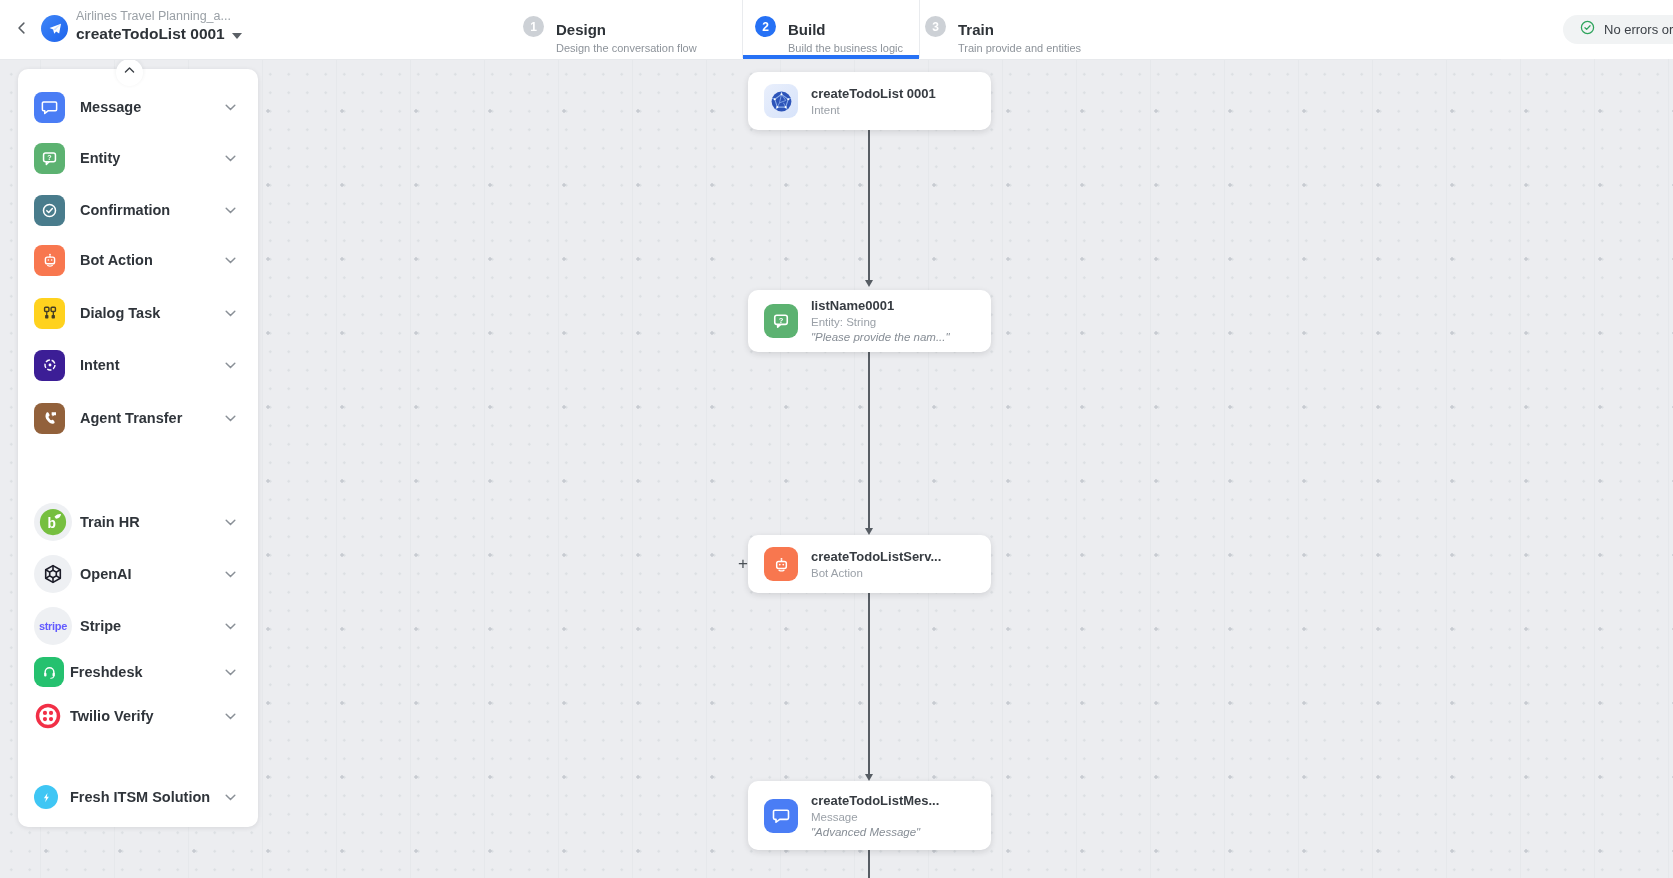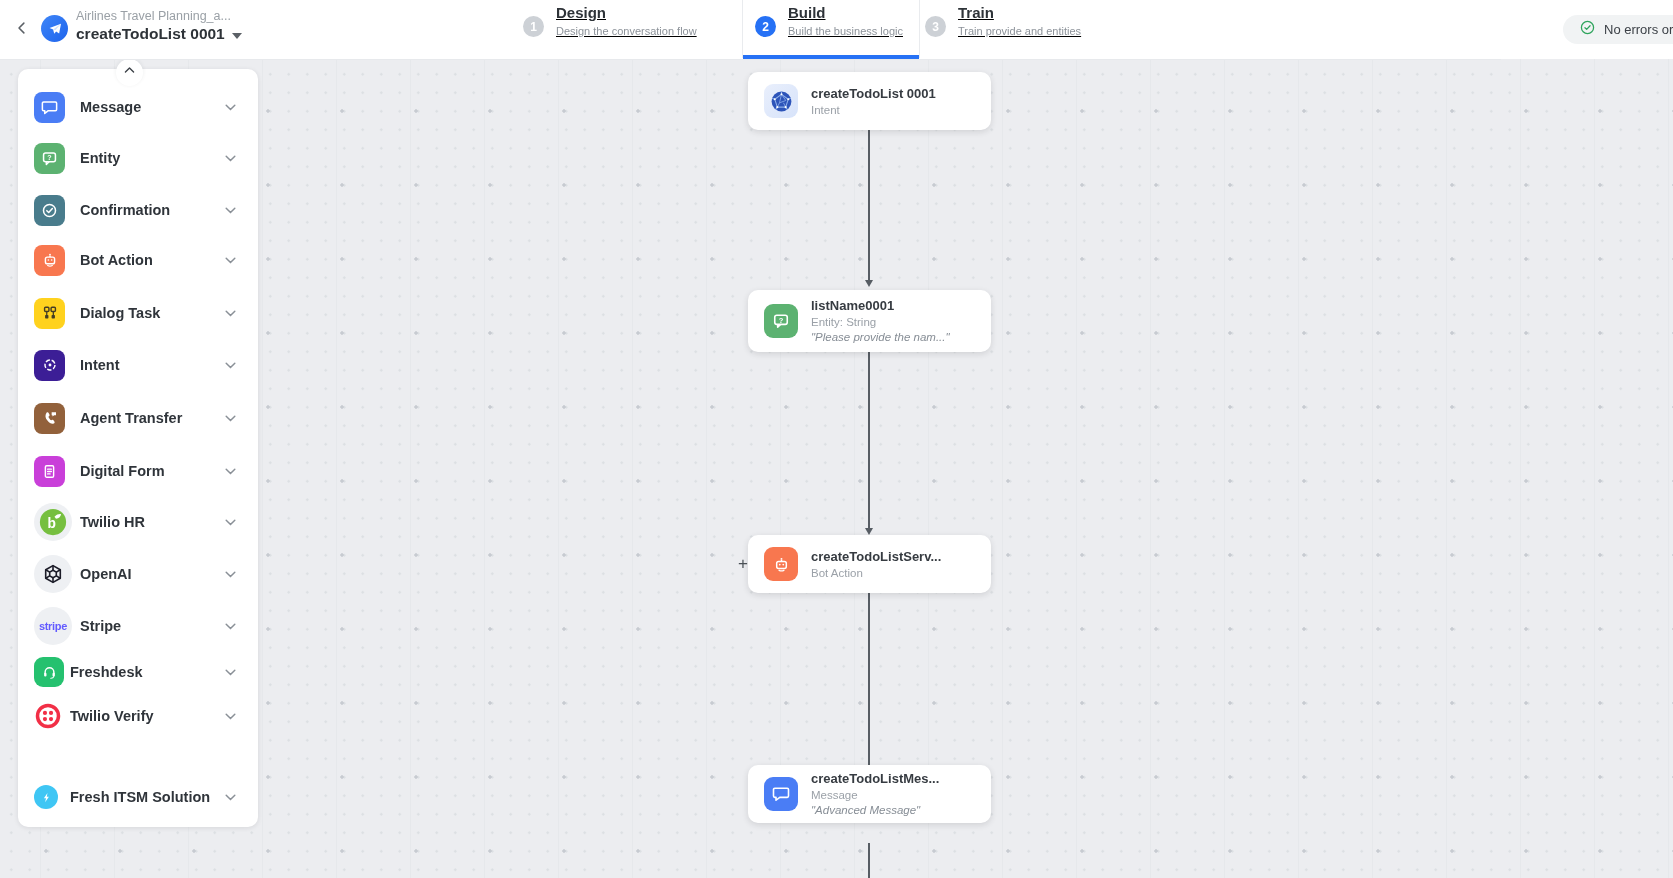--- a/index.html
+++ b/index.html
@@ -22,21 +22,21 @@
   .logo{position:absolute;left:41px;top:15px;width:27px;height:27px;border-radius:50%;
     background:linear-gradient(135deg,#3f86f8,#1e64ec);display:flex;align-items:center;justify-content:center;}
   .titleblock{position:absolute;left:76px;top:9px;}
   .proj{font-size:12.5px;color:#9aa0a6;line-height:15px;}
   .task{font-size:15.5px;color:#2e3338;font-weight:700;line-height:19px;display:flex;align-items:center;gap:7px;}
   .hdr-divider{position:absolute;top:0;width:1px;height:58px;background:#e9ebee;}
   .tab{position:absolute;top:0;height:58px;display:flex;cursor:pointer;}
   .tab .num{width:21px;height:21px;border-radius:50%;background:#cdd1d6;color:#fff;font-size:12px;font-weight:700;
     display:flex;align-items:center;justify-content:center;margin-top:16px;}
   .tab.active .num{background:#2671f5;}
-  .tab .txt{margin-left:12px;padding-top:4px;text-decoration:underline;}
+  .tab .txt{margin-left:12px;padding-top:21px;}
   .tab .t1{font-size:15px;font-weight:700;color:#2e3338;line-height:18px;}
   .tab .t2{font-size:11px;color:#8d939a;line-height:16px;margin-top:1px;}
   .tab-underline{position:absolute;left:743px;top:55px;width:176px;height:4px;background:#2671f5;}
   .status-pill{position:absolute;left:1563px;top:15px;height:29px;border-radius:15px;background:#f1f3f4;
     display:flex;align-items:center;gap:8px;padding:0 16px;white-space:nowrap;cursor:pointer;}
   .status-pill .stxt{font-size:13px;color:#3c4147;}
 
   
   .sidebar{position:absolute;left:18px;top:69px;width:240px;height:758px;background:#fff;border-radius:10px;
     box-shadow:0 1px 5px rgba(30,34,40,.10);z-index:6;}
@@ -265,48 +265,32 @@
       </span>
         </span>
       <span class="slabel">Agent Transfer</span>
       <span class="chev">
           <svg width="11" height="7" viewBox="0 0 11 7">
             <path d="M1.2 1.2L5.5 5.5l4.3-4.3" fill="none" stroke="#8a9097" stroke-width="1.5" stroke-linecap="round"></path>
           </svg>
         </span>
     </div>
 
-    <div class="srow" style="top:380px">
-      <span class="iconbox">
-          <span class="chip sq31" style="background:#c93fd9">
-        <svg viewBox="0 0 24 24" width="19" height="19">
-              <rect x="6.8" y="4.8" width="10.4" height="14.4" rx="1.6" fill="none" stroke="#fff" stroke-width="1.8"></rect>
-              <path d="M9.6 9h4.8M9.6 12h4.8M9.6 15h3.2" stroke="#fff" stroke-width="1.6" stroke-linecap="round"></path>
-            </svg>
-      </span>
-        </span>
-      <span class="slabel">Digital Form</span>
-      <span class="chev">
-          <svg width="11" height="7" viewBox="0 0 11 7">
-            <path d="M1.2 1.2L5.5 5.5l4.3-4.3" fill="none" stroke="#8a9097" stroke-width="1.5" stroke-linecap="round"></path>
-          </svg>
-        </span>
-    </div>
 
     <div class="srow" style="top:431px">
       <span class="iconbox">
           <span class="chip circ38">
         <svg viewBox="0 0 24 24" width="30" height="30">
               <circle cx="12" cy="12" r="10.5" fill="#76bf40"></circle>
               <path d="M13.2 7.8c1.6-1.9 3.8-2.3 5.2-2.1-.2 1.6-1.5 3.5-4 3.6z" fill="#fff"></path>
               <text x="11" y="17" text-anchor="middle" font-size="11" font-weight="bold" fill="#fff">b</text>
             </svg>
       </span>
         </span>
-      <span class="slabel">Twilio HR</span>
+      <span class="slabel">Train HR</span>
       <span class="chev">
           <svg width="11" height="7" viewBox="0 0 11 7">
             <path d="M1.2 1.2L5.5 5.5l4.3-4.3" fill="none" stroke="#8a9097" stroke-width="1.5" stroke-linecap="round"></path>
           </svg>
         </span>
     </div>
 
     <div class="srow" style="top:483px">
       <span class="iconbox">
           <span class="chip circ38">
@@ -449,21 +433,21 @@
           <circle cx="12" cy="5.6" r="1.1" fill="#fff"></circle>
           <path d="M9.3 18.6c1.7.9 3.7.9 5.4 0" stroke="#fff" stroke-width="1.6" fill="none" stroke-linecap="round"></path>
         </svg>
     </span>
     <span>
       <div class="ntitle">createTodoListServ...</div>
       <div class="nsub">Bot Action</div>
     </span>
   </div>
 
-  <div class="node" style="top:765px;height:58px">
+  <div class="node" style="top:781px;height:69px">
     <span class="nchip" style="background:#4a7df5">
       <svg viewBox="0 0 24 24" width="20" height="20">
           <path d="M4.5 5h15A1.5 1.5 0 0121 6.5v8a1.5 1.5 0 01-1.5 1.5H10.5L6 19.5V16H4.5A1.5 1.5 0 013 14.5v-8A1.5 1.5 0 014.5 5z" fill="none" stroke="#fff" stroke-width="1.9" stroke-linejoin="round"></path>
         </svg>
     </span>
     <span>
       <div class="ntitle">createTodoListMes...</div>
       <div class="nsub">Message</div>
       <div class="nquote">"Advanced Message"</div>
     </span>

